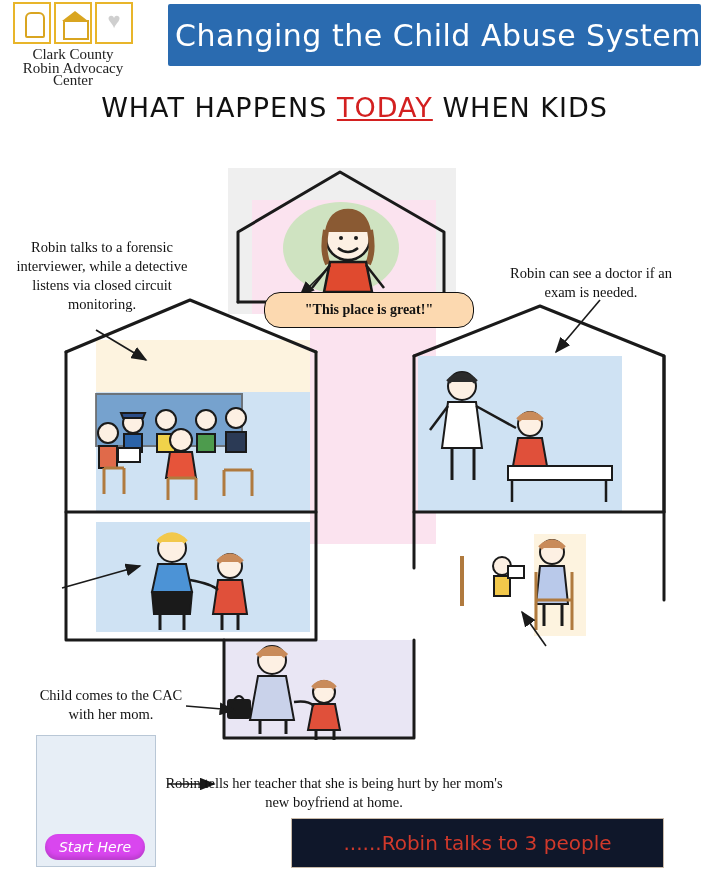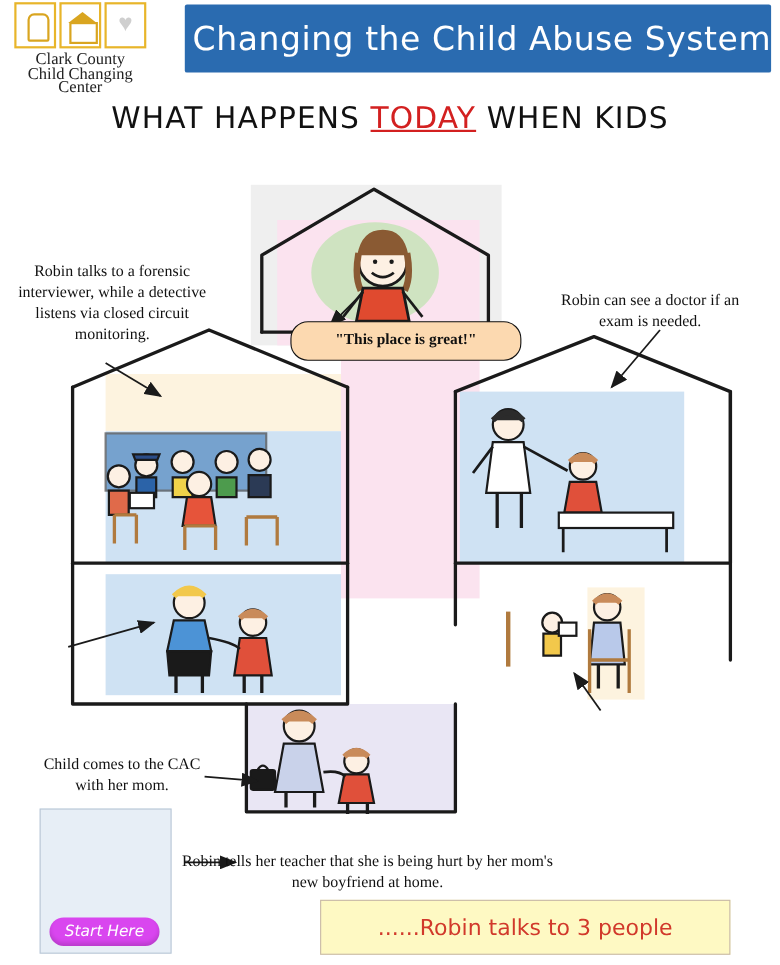--- a/index.html
+++ b/index.html
@@ -171,21 +171,21 @@
     text-align: center;
   }
 
   
   .bottom-banner {
     position: absolute;
     left: 291px;
     top: 818px;
     width: 371px;
     height: 48px;
-    background: #fef9c3;
+    background: #0f172a;
     border: 1px solid #c8b9a8;
     display: flex;
     align-items: center;
     justify-content: center;
   }
   .bottom-banner-text {
     color: #d1392b;
     font-size: 20px;
     font-family: "DejaVu Sans", sans-serif;
   }
@@ -233,21 +233,21 @@
 
 <div class="page">
 
   <div class="logo-box">
     <div class="logo-marks">
       <div class="logo-mark lm-hand"></div>
       <div class="logo-mark lm-house"></div>
       <div class="logo-mark lm-heart"></div>
     </div>
     <div class="logo-text">Clark County</div>
-    <div class="logo-text">Child Changing Center</div>
+    <div class="logo-text">Robin Advocacy Center</div>
   </div>
 
   <div class="banner">
     <div class="banner-text">Changing the Child Abuse System</div>
   </div>
 
   <div class="title">
     <span>WHAT HAPPENS </span><span class="hl">TODAY</span><span> WHEN KIDS</span>
   </div>
 

